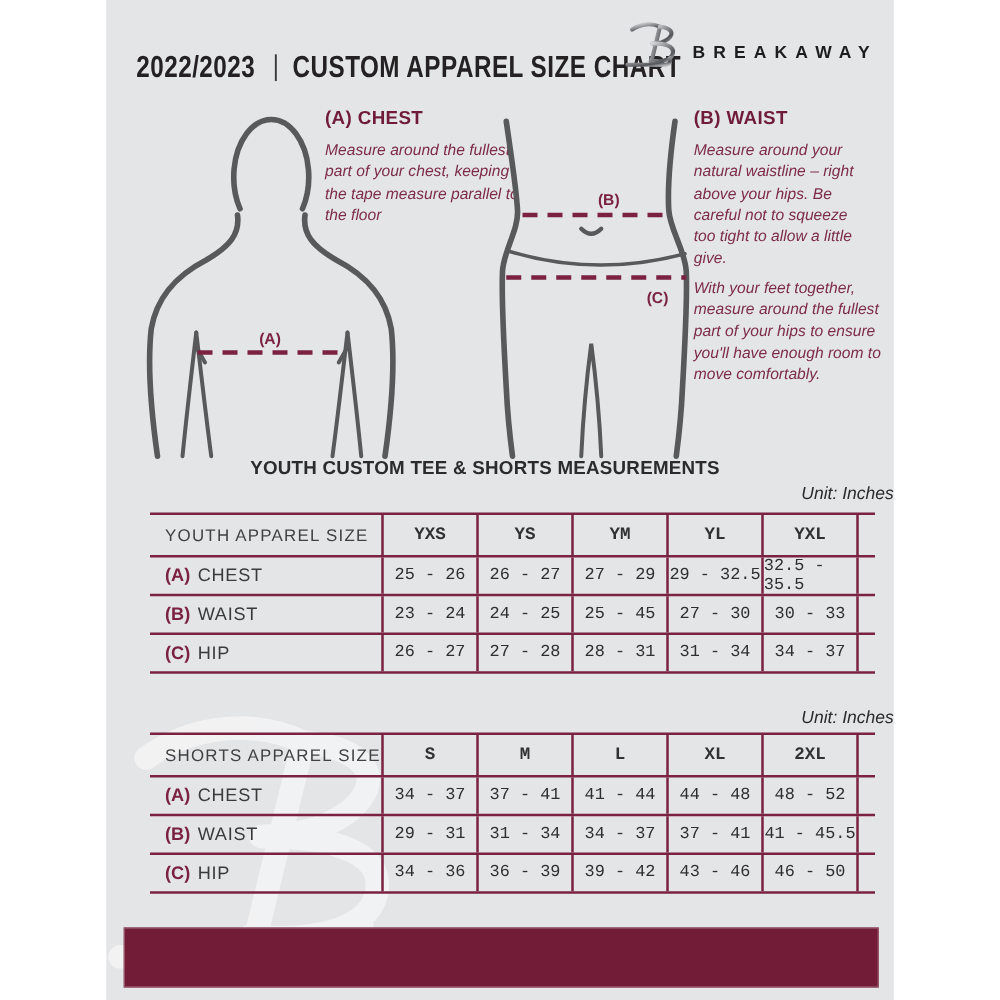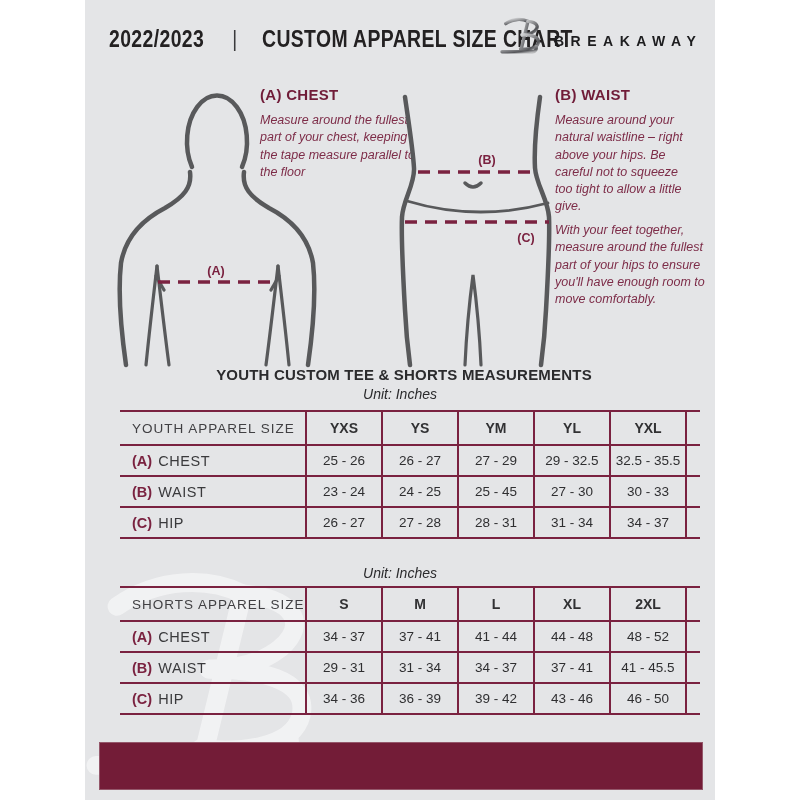--- a/index.html
+++ b/index.html
@@ -9,22 +9,22 @@
     font-family:"Liberation Sans", sans-serif;
     overflow:hidden;
   }
   .page {
     position:absolute; left:85px; top:0; width:630px; height:800px;
     background:#E4E5E7; overflow:hidden;
   }
 
   
   .hdr {
-    position:absolute; left:24px; top:23px; height:32px;
-    display:flex; align-items:center; gap:25px; color:#232122;text-align:right;
+    position:absolute; left:24px; top:38px; height:32px;
+    display:flex; align-items:center; gap:11px; color:#232122;text-align:right;
   }
   .hdr .big {
     font-weight:bold; font-size:20px; letter-spacing:.4px;
     transform:scale(.97,1.22); transform-origin:left center; white-space:nowrap;
   }
   .hdr .pipe { font-size:19px; color:#3a3a3c; font-weight:normal; transform:scaleY(1.2); }
   .logo { position:absolute; left:414px; top:14px; }
   .brand {
     position:absolute; left:469px; top:33px;
     font-weight:bold; font-size:14px; letter-spacing:6.5px; color:#1d1d1f; white-space:nowrap;
@@ -35,34 +35,34 @@
   .sec h3 { margin:0 0 9px 0; font-size:15px; font-weight:bold; color:#701C38; letter-spacing:.3px; }
   .sec p  { margin:0; font-size:12.5px; font-style:italic; color:#7D2C48; line-height:1.38; }
   .sec-a { left:175px; top:86px;  width:160px; }
   .sec-b { left:470px; top:86px;  width:140px; }
   .sec-c { left:470px; top:222px; width:152px; }
 
   .figs { position:absolute; left:0; top:70px; }
 
   
   .tbl-title { position:absolute; left:0; width:606px; text-align:center;
-               font-weight:bold; font-size:15px; color:#2B2B2D; letter-spacing:.2px;padding-left:16px; }
-  .tbl-unit  { position:absolute; left:0; width:630px; text-align:center;
+               font-weight:bold; font-size:15px; color:#2B2B2D; letter-spacing:.2px; }
+  .tbl-unit  { position:absolute; left:0; width:630px; text-align:right;
                font-style:italic; font-size:14px; color:#2B2B2D; }
   .yt-title { top:366px; } .yt-unit { top:386px; }
   .at-title { top:545px; } .at-unit { top:565px; }
 
   .size-table { position:absolute; left:35px; width:580px; border-top:2px solid #7A2240; }
   .yt { top:410px; } .at { top:586px; }
   .trow { display:flex; align-items:stretch; border-bottom:2px solid #7A2240; height:29px; }
   .trow.head { height:32px; }
   .cell { display:flex; align-items:center; justify-content:center;
           font-size:13.5px; color:#2F2F31; }
   .cell.lbl { width:185px; justify-content:flex-start; padding-left:12px; box-sizing:border-box; }
-  .cell.val { width:74px; border-left:2px solid #7A2240; }
+  .cell.val { width:74px; border-left:2px solid #7A2240;font-family:Liberation Mono, monospace; }
   .stub { width:13px; border-left:2px solid #7A2240; }
   .colhdr { font-size:13.5px; letter-spacing:1px; color:#414043; }
   .sizehdr { font-weight:bold; font-size:14px; color:#313133; }
   .pfx { font-weight:bold; color:#7A2240; margin-right:6px; font-size:14.5px; }
   .rowlab { color:#3A3A3C; font-size:14.5px; letter-spacing:.6px; }
 
   
   .footer { position:absolute; left:14px; top:742px; width:604px; height:48px;
             background:#731C37; border:1px solid #94576A; box-sizing:border-box; }
   .watermark { position:absolute; left:-6px; top:552px; opacity:.5; }

